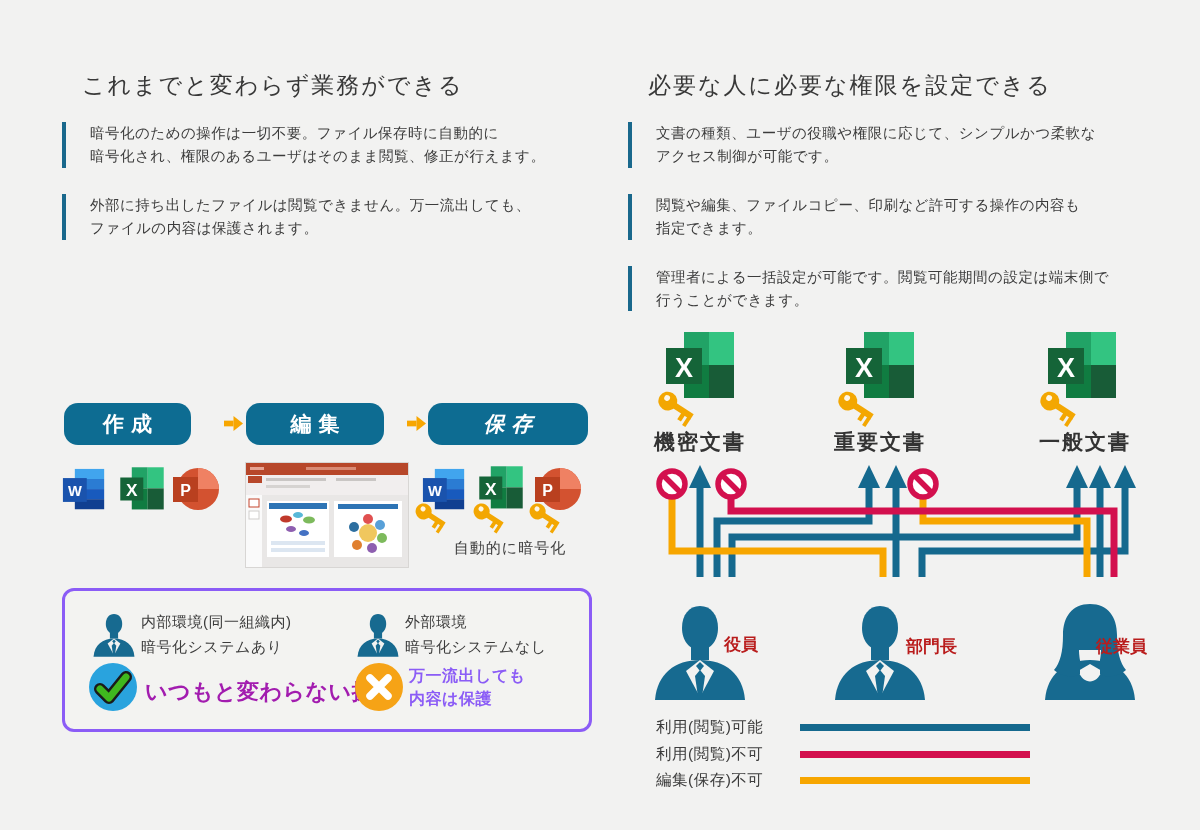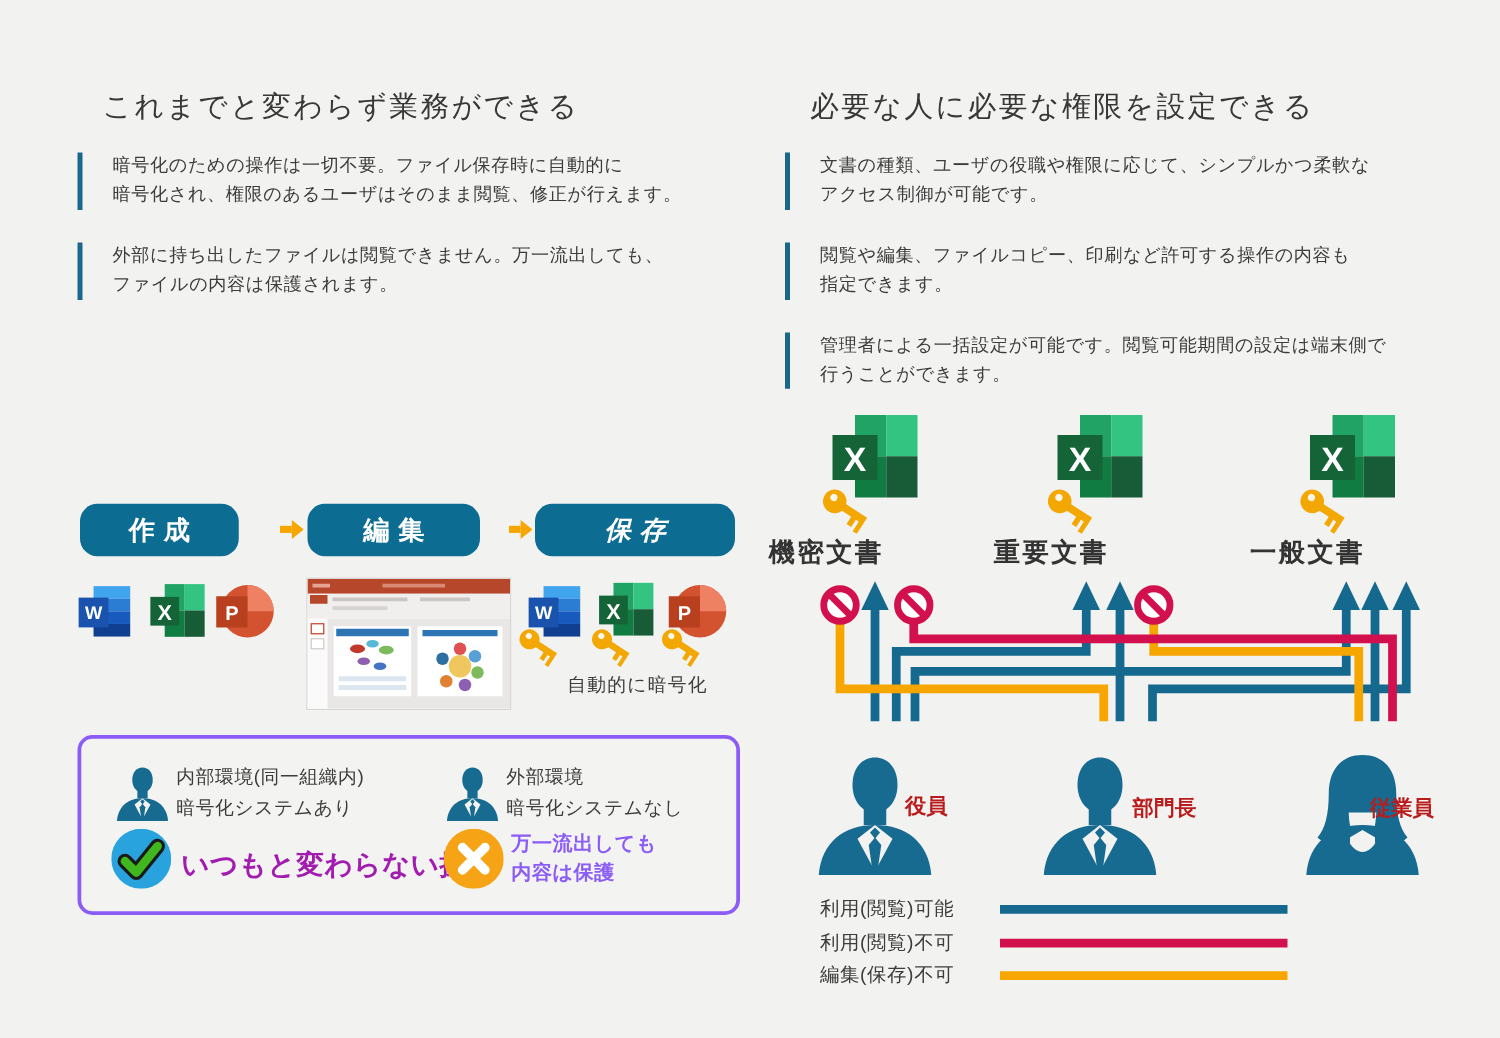--- a/index.html
+++ b/index.html
@@ -13,21 +13,21 @@
   .flow-box{position:absolute;height:42px;background:#0d6c92;border-radius:14px;
             display:flex;align-items:center;justify-content:center;
             color:#fff;font-size:21px;font-weight:bold;letter-spacing:7px;text-indent:7px;}
   .caption{font-size:15px;letter-spacing:1px;color:#3c3c3c;}
   .legend-box{position:absolute;left:62px;top:588px;width:524px;height:138px;
               border:3px solid #8b5cf6;border-radius:12px;background:#f3f3f1;}
   .env-text{font-size:15px;line-height:1.65;letter-spacing:0.5px;white-space:pre-line;color:#3c3c3c;}
   .result-blue{font-size:22px;font-weight:bold;color:#a21caf;letter-spacing:0.5px;}
   .result-orange{font-size:16px;font-weight:bold;color:#8b5cf6;letter-spacing:0.5px;
                  line-height:1.45;white-space:pre-line;}
-  .doc-label{position:absolute;width:170px;text-align:left;font-size:21px;
+  .doc-label{position:absolute;width:170px;text-align:center;font-size:21px;
              font-weight:bold;color:#333;letter-spacing:2px;}
   .role-label{position:absolute;font-size:17px;font-weight:bold;color:#b91c1c;white-space:nowrap;}
   .perm-label{position:absolute;font-size:15.5px;color:#3c3c3c;letter-spacing:0.5px;}
   .perm-line{position:absolute;width:230px;height:7px;}
   svg{display:block;}
 </style>
 </head>
 <body>
 
 <div class="canvas">

